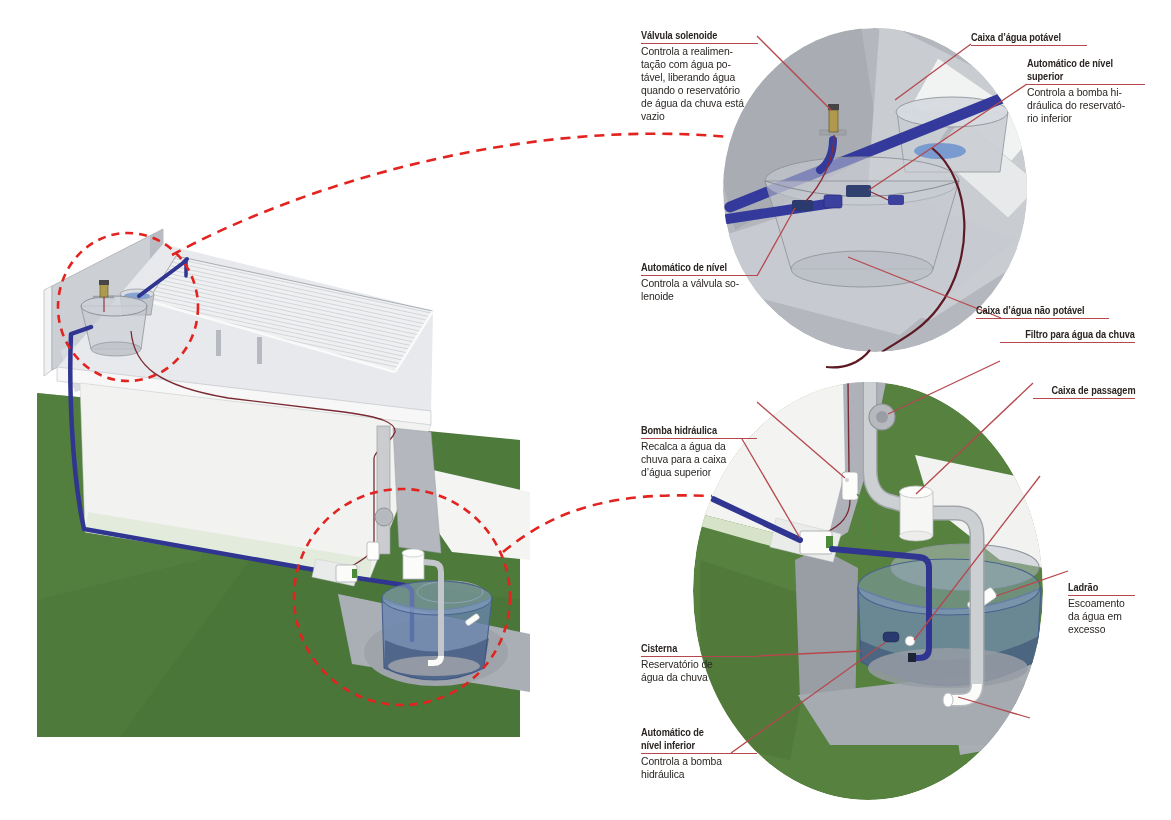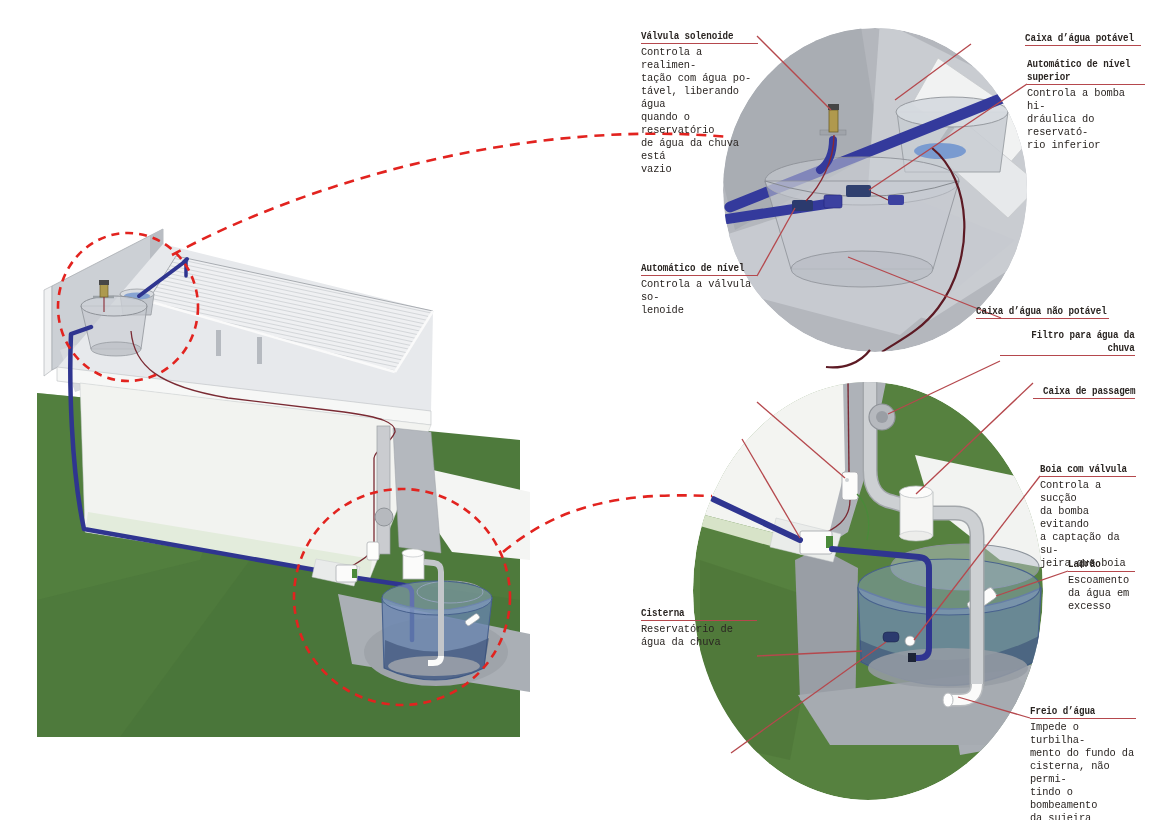--- a/index.html
+++ b/index.html
@@ -1,19 +1,19 @@
 <!DOCTYPE html>
 <html><head>
 <meta charset="utf-8">
 <style>
   html,body{margin:0;padding:0;background:#ffffff;}
   #stage{position:relative;width:1171px;height:820px;background:#ffffff;overflow:hidden;
          font-family:"Liberation Sans","DejaVu Sans",sans-serif;}
   #scene{position:absolute;left:0;top:0;}
-  .lbl{position:absolute;color:#2a2522;font-size:11.5px;line-height:13px;z-index:5;font-family:Liberation Mono, monospace;}
+  .lbl{position:absolute;color:#2a2522;font-size:11.5px;line-height:13px;z-index:5;}
   .lbl .t{display:block;font-weight:700;white-space:pre-line;letter-spacing:-.1px;
           transform:scaleX(.8);transform-origin:0 0;width:125%;}
   .lbl .t.t-xl{transform:scaleX(.7);width:143%;}
   .lbl.r .t{transform-origin:100% 0;margin-left:-25%;text-align:right;}
   .lbl .rule{height:0;border-top:1.4px solid #b5484d;margin-top:1px;}
   .lbl .d{display:block;white-space:pre-line;letter-spacing:-.1px;margin-top:1px;
           transform:scaleX(.9);transform-origin:0 0;width:111%;}
   .lbl .d.d-xl{transform:scaleX(.8);width:125%;}
 </style>
 </head>
@@ -258,21 +258,21 @@
   <span class="t">Válvula solenoide</span>
   <div class="rule"></div>
   <span class="d">Controla a realimen-
 tação com água po-
 tável, liberando água
 quando o reservatório
 de água da chuva está
 vazio</span>
 </div>
 
-<div class="lbl" style="left:1025px;top:31px;width:116px">
+<div class="lbl" style="left:971px;top:31px;width:116px">
   <span class="t">Caixa d’água potável</span>
   <div class="rule"></div>
 </div>
 
 <div class="lbl" style="left:1027px;top:57px;width:118px">
   <span class="t">Automático de nível
 superior</span>
   <div class="rule"></div>
   <span class="d">Controla a bomba hi-
 dráulica do reservató-
@@ -295,49 +295,46 @@
   <span class="t">Filtro para água da chuva</span>
   <div class="rule"></div>
 </div>
 
 <div class="lbl r" style="left:1033px;top:384px;width:102px">
   <span class="t">Caixa de passagem</span>
   <div class="rule"></div>
 </div>
 
 
-
-<div class="lbl" style="left:1040px;top:462px;width:96px">
-  <span class="t">Boia com válvula</span>
-  <div class="rule"></div>
-  <span class="d">Controla a sucção
-da bomba evitando
-a captação da su-
-jeira que boia</span>
-</div>
-
-<div class="lbl" style="left:1068px;top:557px;width:67px">
+<div class="lbl" style="left:641px;top:424px;width:116px">
+  <span class="t">Bomba hidráulica</span>
+  <div class="rule"></div>
+  <span class="d">Recalca a água da
+chuva para a caixa
+d’água superior</span>
+</div>
+
+
+<div class="lbl" style="left:1068px;top:581px;width:67px">
   <span class="t">Ladrão</span>
   <div class="rule"></div>
   <span class="d">Escoamento
 da água em
 excesso</span>
 </div>
 
-<div class="lbl" style="left:641px;top:606px;width:116px">
+<div class="lbl" style="left:641px;top:642px;width:116px">
   <span class="t">Cisterna</span>
   <div class="rule"></div>
   <span class="d">Reservatório de
 água da chuva</span>
 </div>
 
-
-<div class="lbl" style="left:1030px;top:704px;width:106px">
-  <span class="t">Freio d’água</span>
-  <div class="rule"></div>
-  <span class="d">Impede o turbilha-
-mento do fundo da
-cisterna, não permi-
-tindo o bombeamento
-da sujeira decantada</span>
-</div>
+<div class="lbl" style="left:641px;top:726px;width:116px">
+  <span class="t">Automático de
+nível inferior</span>
+  <div class="rule"></div>
+  <span class="d">Controla a bomba
+hidráulica</span>
+</div>
+
 
 </div>
 
 </body></html>

